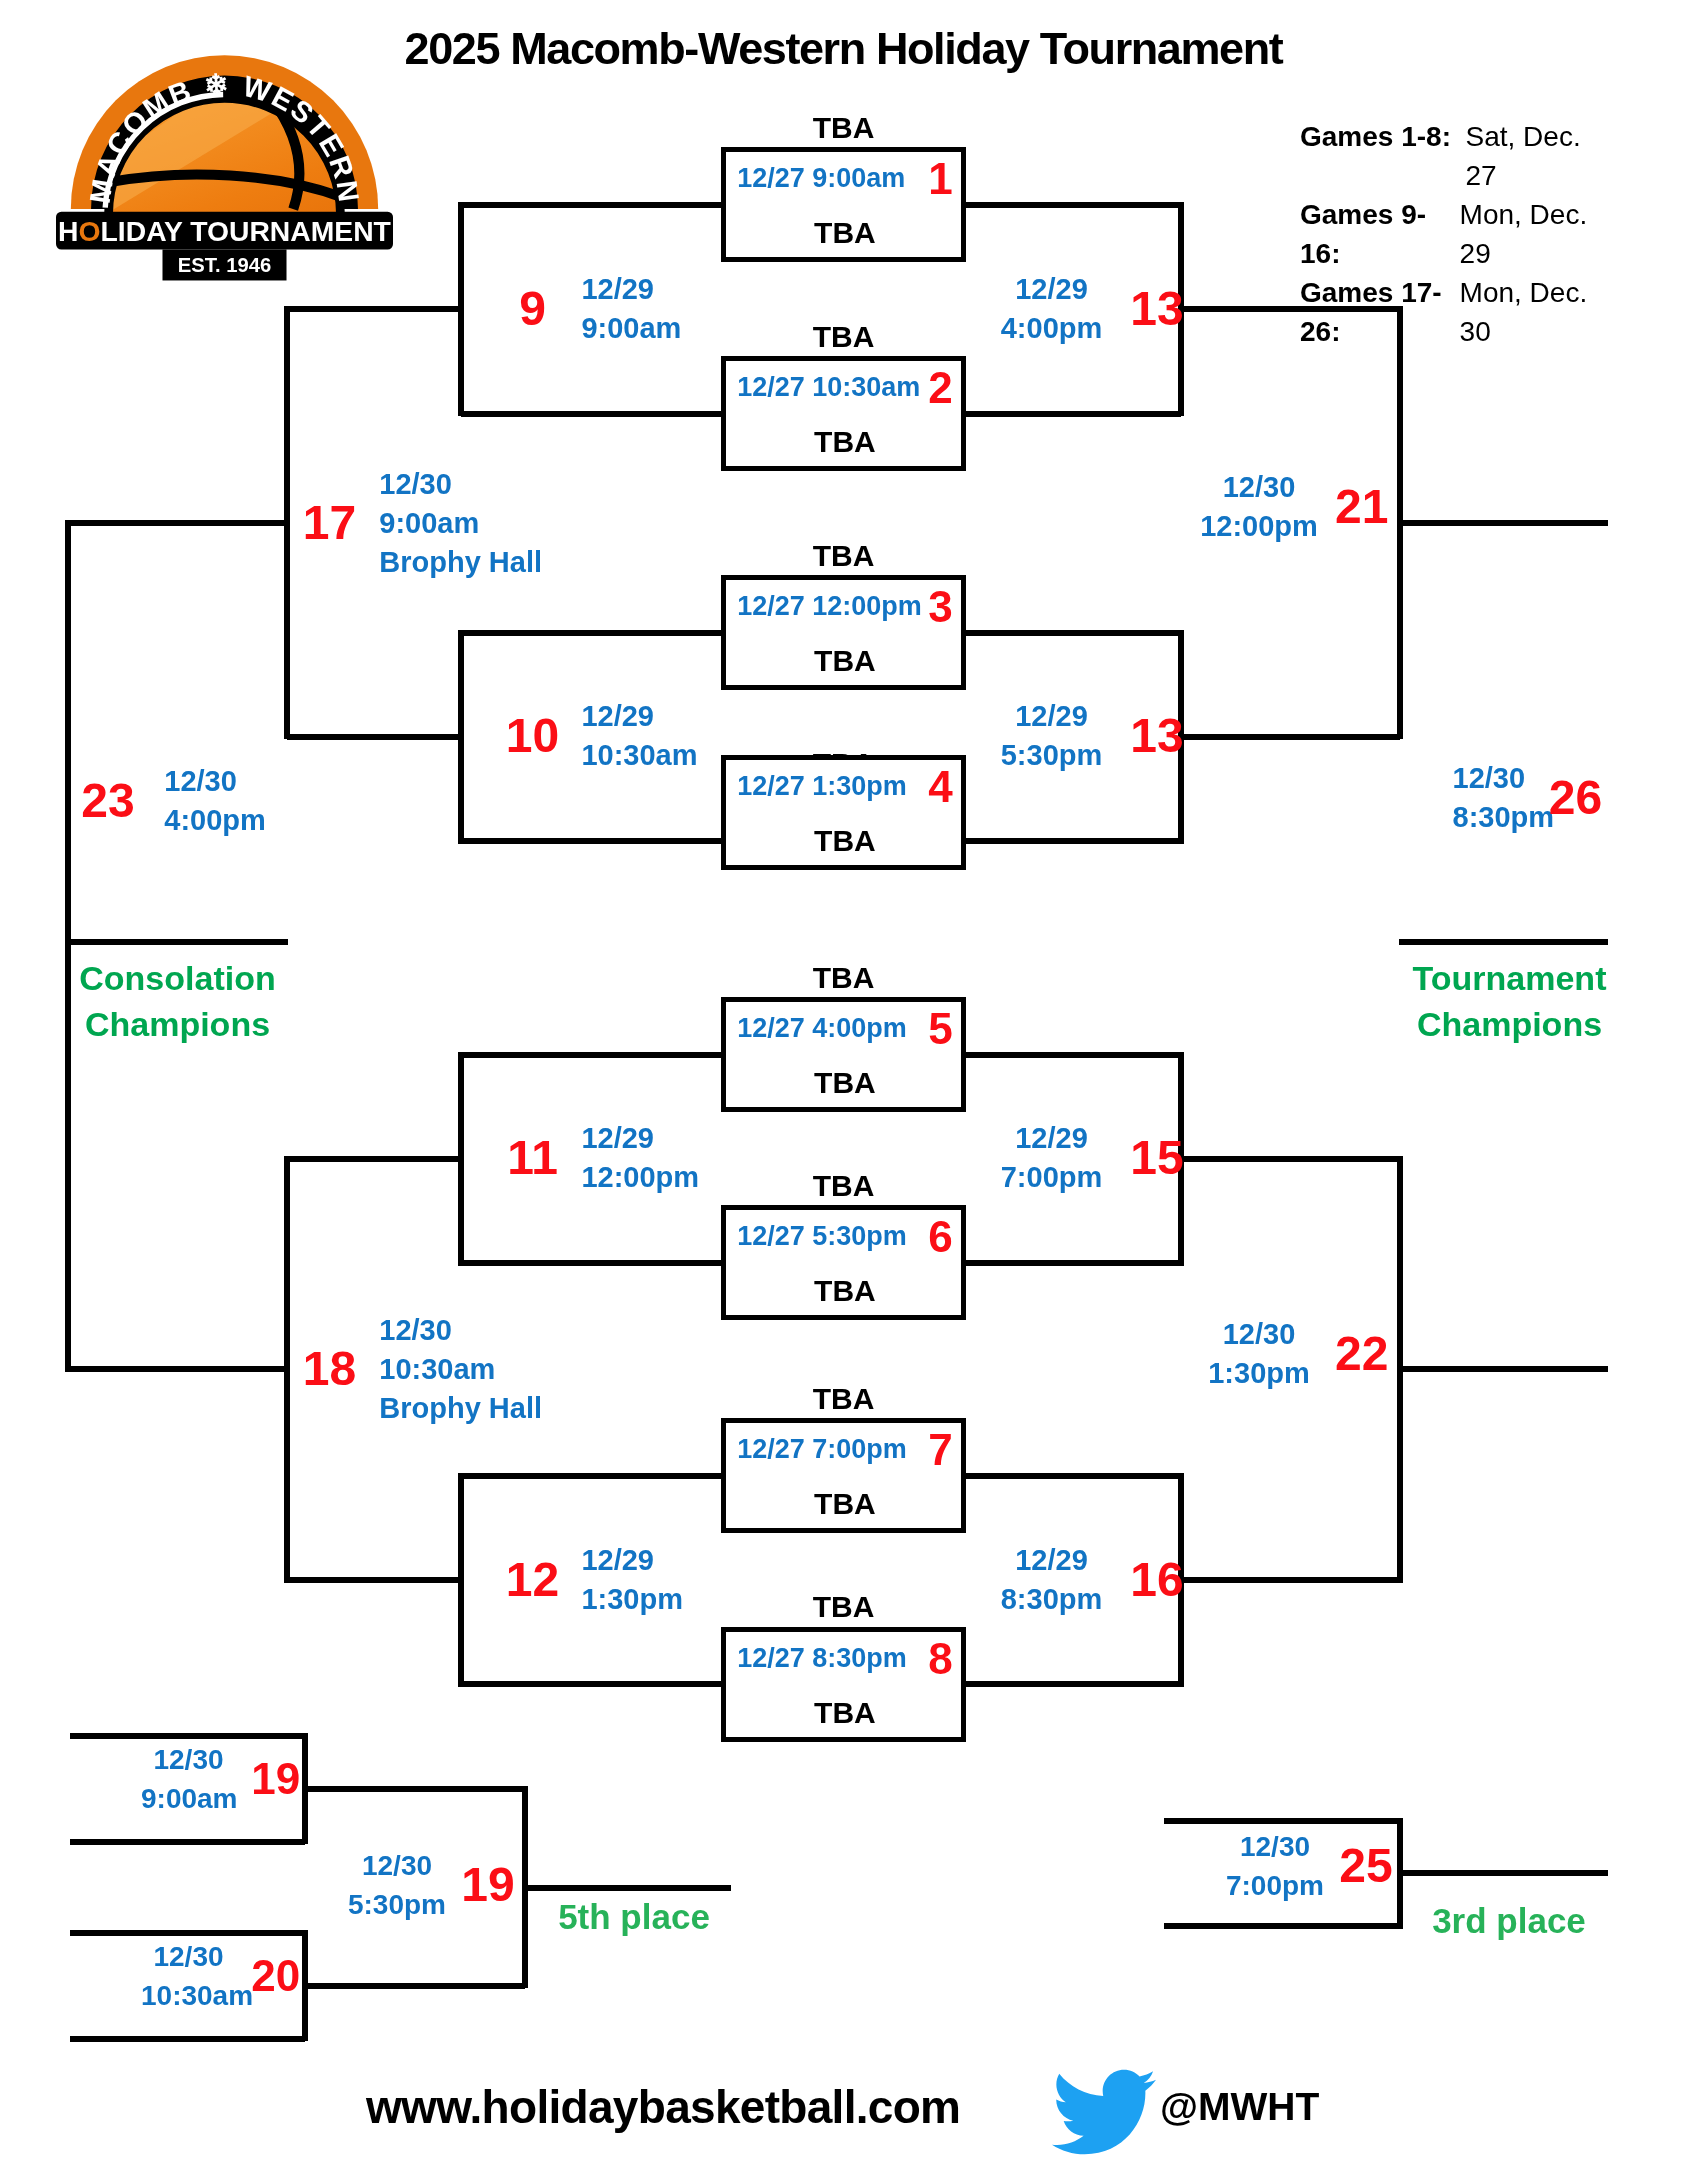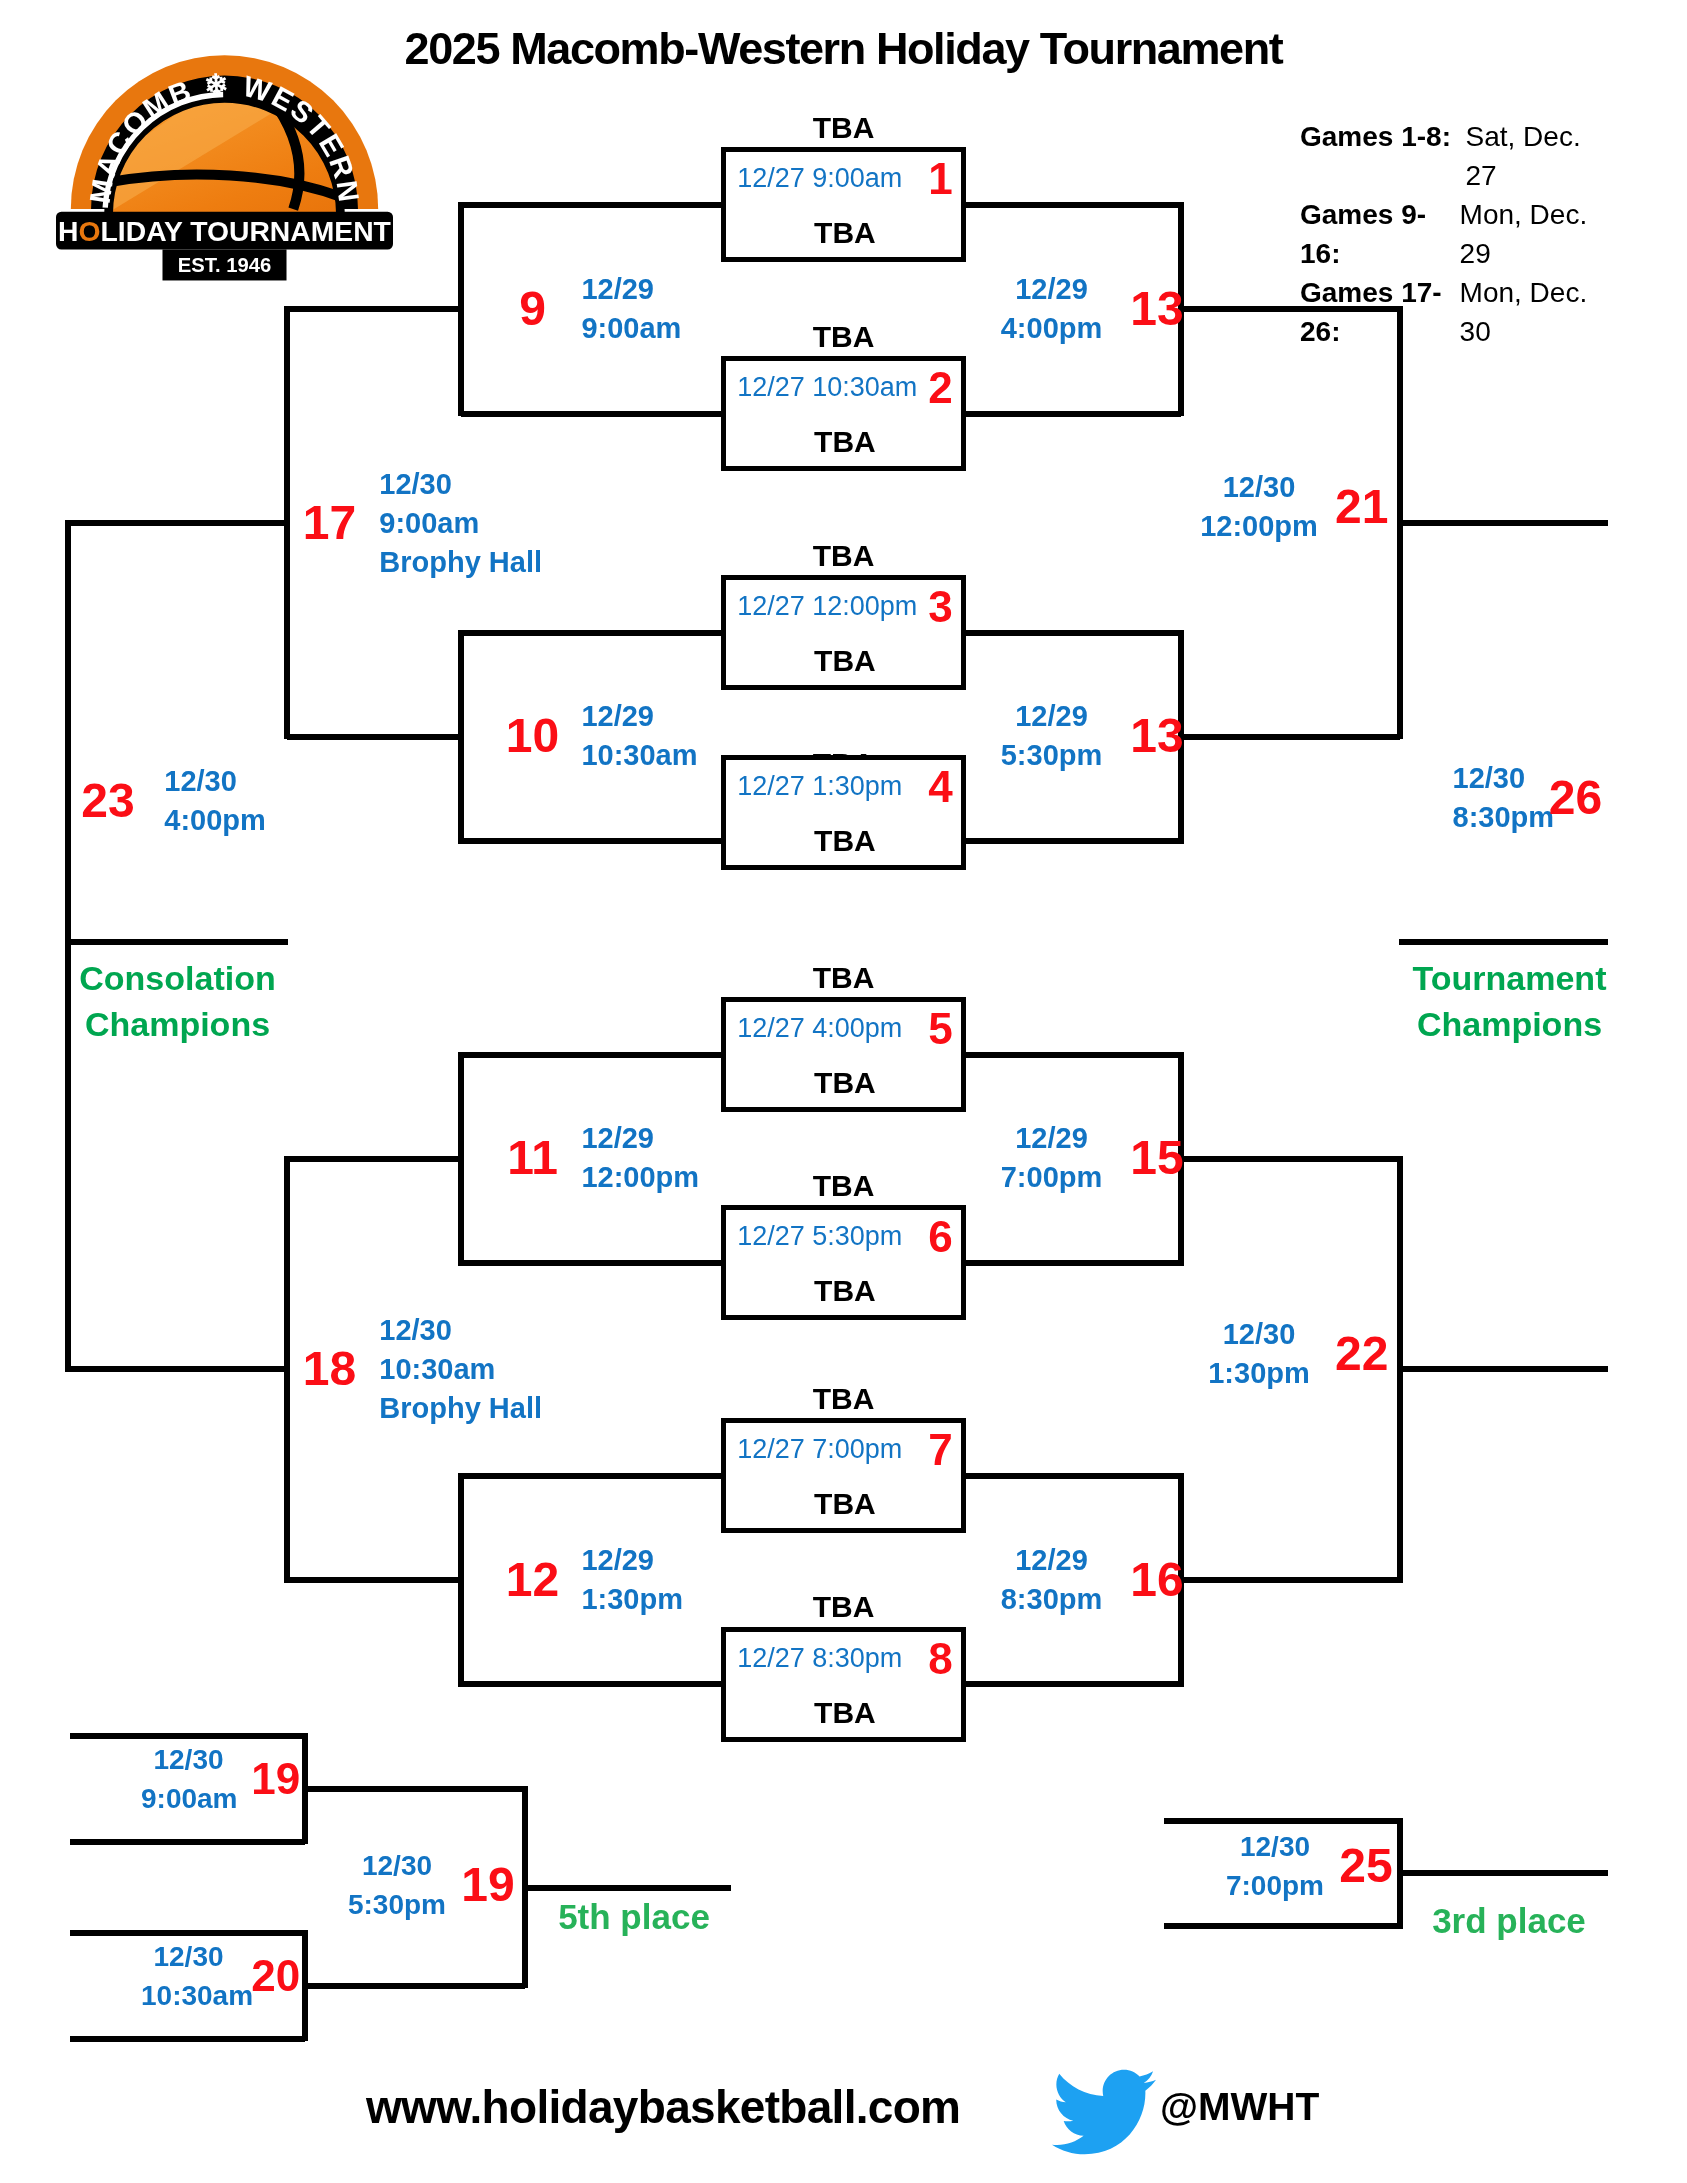--- a/index.html
+++ b/index.html
@@ -4,21 +4,21 @@
 <style>
   html,body{margin:0;padding:0;background:#fff;}
   #poster{position:relative;width:1608px;height:2183px;background:#fff;overflow:hidden;
           font-family:"Liberation Sans",sans-serif;}
   .ln{position:absolute;background:#000;}
   
   .gbox{position:absolute;left:721px;width:245px;height:115px;border:5.6px solid #000;
         box-sizing:border-box;background:#fff;display:flex;flex-direction:column;
         justify-content:space-between;padding:5.6px 8.4px 5.6px 11.2px;}
   .gbox .row1{display:flex;justify-content:space-between;align-items:center;height:42px;}
-  .dt{font-weight:400;font-size:27px;color:#1274C4;white-space:nowrap;}
+  .dt{font-weight:700;font-size:27px;color:#1274C4;white-space:nowrap;}
   .bnum{font-weight:700;font-size:44px;line-height:1;color:#FB0E16;}
   .tba2{text-align:center;font-weight:700;font-size:30px;color:#000;margin-bottom:1.4px;}
   .tba-above{position:absolute;left:724px;width:239px;text-align:center;
              font-weight:700;font-size:30px;line-height:32px;color:#000;}
   
   .slab{position:absolute;display:flex;align-items:center;}
   .snum{font-weight:700;font-size:48px;color:#FB0E16;text-align:center;line-height:1;}
   .stxt{font-weight:700;font-size:29px;line-height:39px;color:#1274C4;white-space:nowrap;}
   .ctr{text-align:center;}
   .trophy{position:absolute;text-align:center;font-weight:700;font-size:34px;

